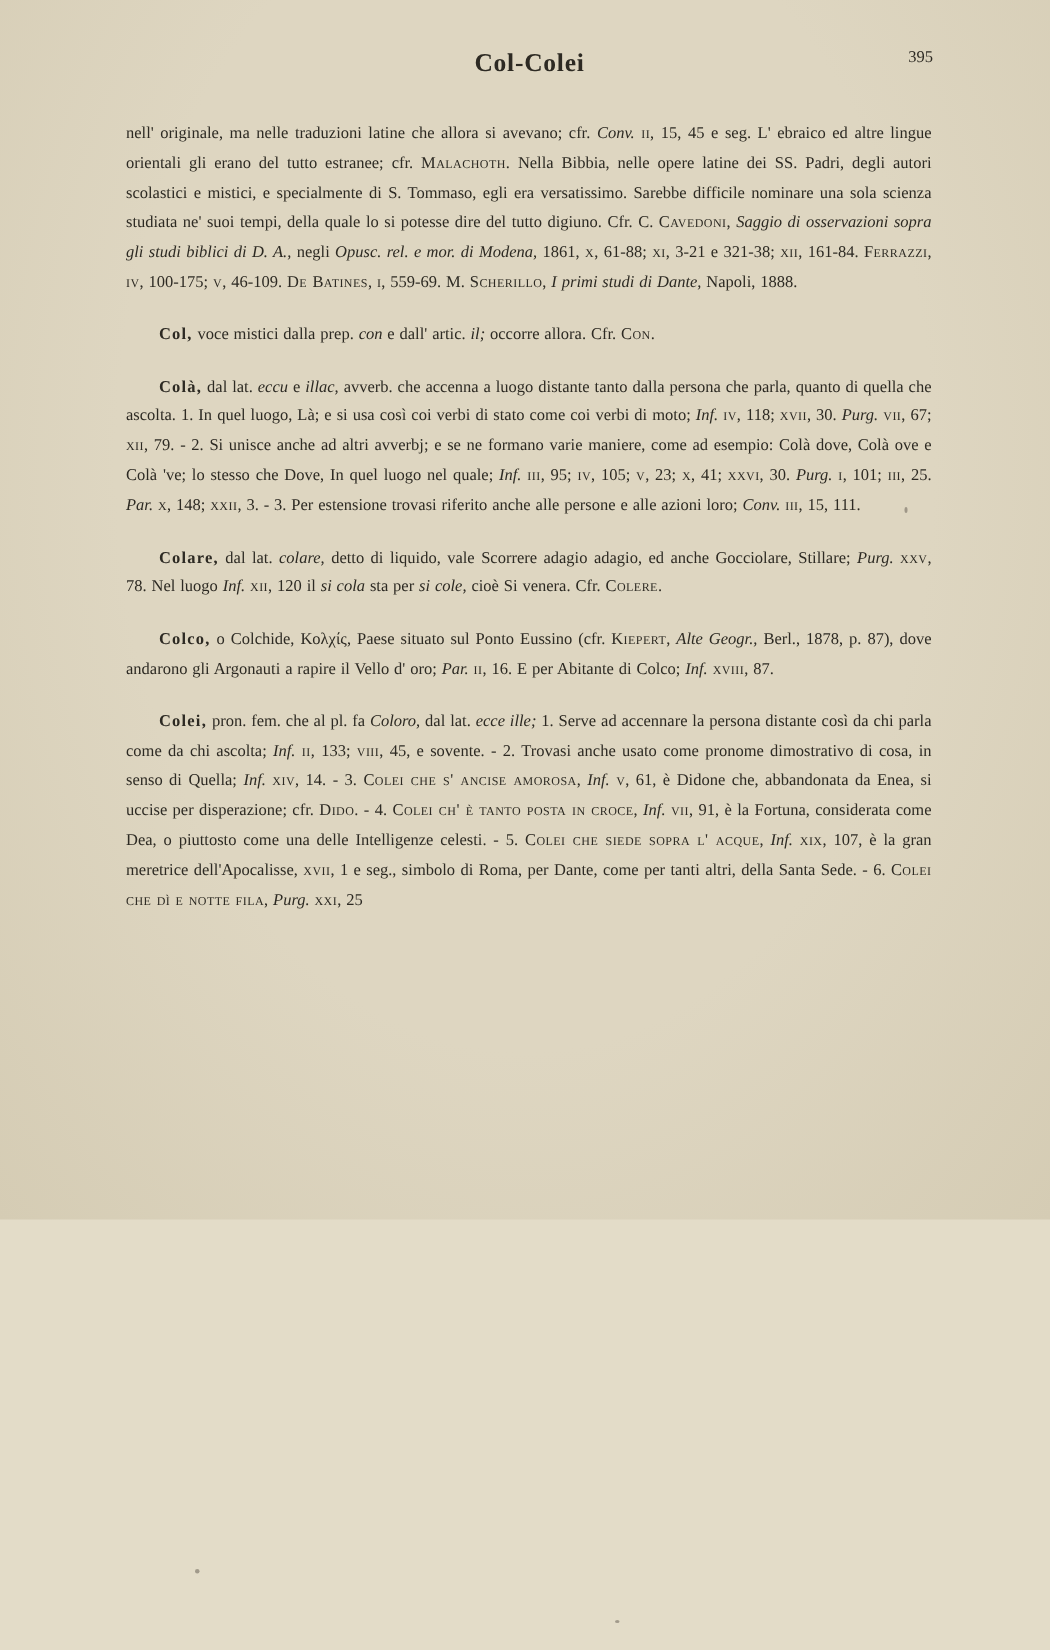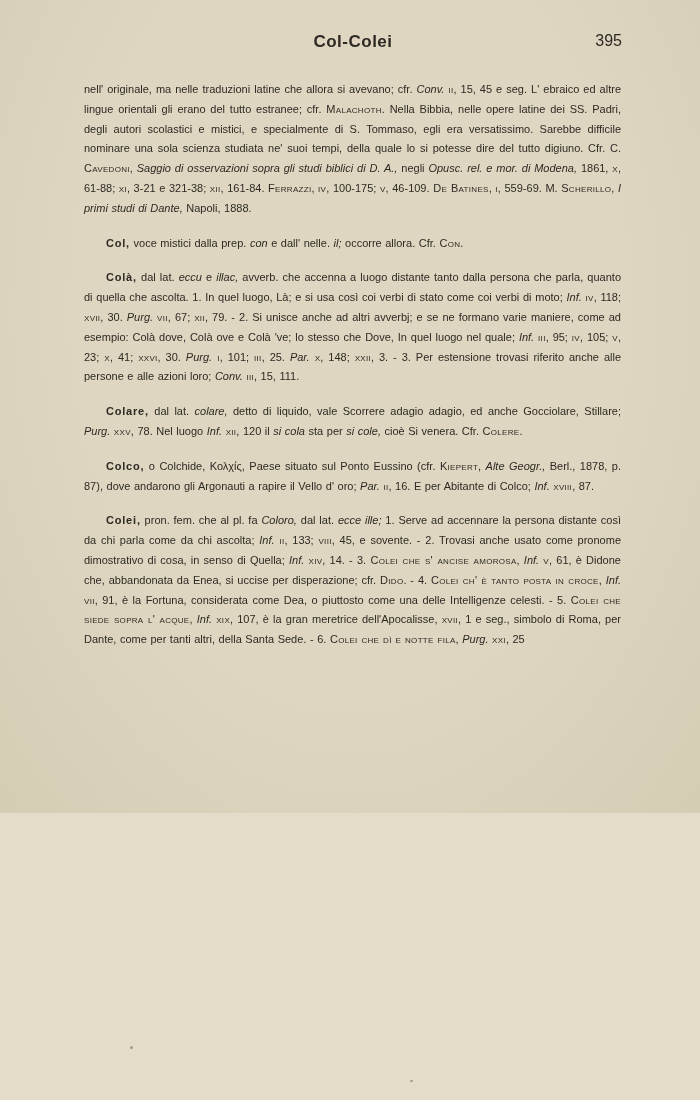--- a/index.html
+++ b/index.html
@@ -6,38 +6,38 @@
   body {
     width: 700px; height: 1100px;
     background: #e3dcc8;
     overflow: hidden;
   }
   .page {
     position: relative;
     width: 700px; height: 813px;
     background: radial-gradient(ellipse at 50% 38%, #ded6c1 55%, #d5ccb4 100%);
     color: #2d2a23;
-    font-family: Liberation Sans, sans-serif;
+    font-family: Liberation Serif, serif;
     box-sizing: border-box;
   }
   .header {
     position: absolute;
     top: 32px; left: 84px; right: 78px;
     height: 24px;
   }
   .running-title {
     position: absolute; left: 0; right: 0;
     text-align: center;
     font-weight: bold;
     font-size: 17px;
     letter-spacing: 0.5px;
   }
   .page-number {
     position: absolute; right: 0; top: 0;
-    font-size: 16px;
+    font-size: 11px;
   }
   .body {
     position: absolute;
     top: 80px; left: 84px;
     width: 537px;
   }
   .para {
     margin: 0 0 15px 0;
     font-size: 11px;
     line-height: 19.8px;
@@ -63,21 +63,21 @@
 
 <div class="page">
 
   <div class="header">
     <span class="running-title">Col-Colei</span>
     <span class="page-number">395</span>
   </div>
 
   <div class="body">
     <p class="para noindent"><span>nell' originale, ma nelle traduzioni latine che allora si avevano; cfr. </span><span class="i">Conv.</span><span> </span><span class="sc">ii</span><span>, 15, 45 e seg. L' ebraico ed altre lingue orientali gli erano del tutto estranee; cfr. </span><span class="sc">Malachoth</span><span>. Nella Bibbia, nelle opere latine dei SS. Padri, degli autori scolastici e mistici, e specialmente di S. Tommaso, egli era versatissimo. Sarebbe difficile nominare una sola scienza studiata ne' suoi tempi, della quale lo si potesse dire del tutto digiuno. Cfr. C. </span><span class="sc">Cavedoni</span><span>, </span><span class="i">Saggio di osservazioni sopra gli studi biblici di D. A.,</span><span> negli </span><span class="i">Opusc. rel. e mor. di Modena,</span><span> 1861, </span><span class="sc">x</span><span>, 61-88; </span><span class="sc">xi</span><span>, 3-21 e 321-38; </span><span class="sc">xii</span><span>, 161-84. </span><span class="sc">Ferrazzi</span><span>, </span><span class="sc">iv</span><span>, 100-175; </span><span class="sc">v</span><span>, 46-109. </span><span class="sc">De Batines</span><span>, </span><span class="sc">i</span><span>, 559-69. M. </span><span class="sc">Scherillo</span><span>, </span><span class="i">I primi studi di Dante,</span><span> Napoli, 1888.</span></p>
-    <p class="para entry"><span class="b">Col,</span><span> voce mistici dalla prep. </span><span class="i">con</span><span> e dall' nelle. </span><span class="i">il;</span><span> occorre allora. Cfr. </span><span class="sc">Con</span><span>.</span></p>
+    <p class="para entry"><span class="b">Col,</span><span> voce mistici dalla prep. </span><span class="i">con</span><span> e dall' artic. </span><span class="i">il;</span><span> occorre allora. Cfr. </span><span class="sc">Con</span><span>.</span></p>
     <p class="para entry"><span class="b">Colà,</span><span> dal lat. </span><span class="i">eccu</span><span> e </span><span class="i">illac,</span><span> avverb. che accenna a luogo distante tanto dalla persona che parla, quanto di quella che ascolta. 1. In quel luogo, Là; e si usa così coi verbi di stato come coi verbi di moto; </span><span class="i">Inf.</span><span> </span><span class="sc">iv</span><span>, 118; </span><span class="sc">xvii</span><span>, 30. </span><span class="i">Purg.</span><span> </span><span class="sc">vii</span><span>, 67; </span><span class="sc">xii</span><span>, 79. - 2. Si unisce anche ad altri avverbj; e se ne formano varie maniere, come ad esempio: Colà dove, Colà ove e Colà 've; lo stesso che Dove, In quel luogo nel quale; </span><span class="i">Inf.</span><span> </span><span class="sc">iii</span><span>, 95; </span><span class="sc">iv</span><span>, 105; </span><span class="sc">v</span><span>, 23; </span><span class="sc">x</span><span>, 41; </span><span class="sc">xxvi</span><span>, 30. </span><span class="i">Purg.</span><span> </span><span class="sc">i</span><span>, 101; </span><span class="sc">iii</span><span>, 25. </span><span class="i">Par.</span><span> </span><span class="sc">x</span><span>, 148; </span><span class="sc">xxii</span><span>, 3. - 3. Per estensione trovasi riferito anche alle persone e alle azioni loro; </span><span class="i">Conv.</span><span> </span><span class="sc">iii</span><span>, 15, 111.</span></p>
     <p class="para entry"><span class="b">Colare,</span><span> dal lat. </span><span class="i">colare,</span><span> detto di liquido, vale Scorrere adagio adagio, ed anche Gocciolare, Stillare; </span><span class="i">Purg.</span><span> </span><span class="sc">xxv</span><span>, 78. Nel luogo </span><span class="i">Inf.</span><span> </span><span class="sc">xii</span><span>, 120 il </span><span class="i">si cola</span><span> sta per </span><span class="i">si cole,</span><span> cioè Si venera. Cfr. </span><span class="sc">Colere</span><span>.</span></p>
     <p class="para entry"><span class="b">Colco,</span><span> o Colchide, Κολχίς, Paese situato sul Ponto Eussino (cfr. </span><span class="sc">Kiepert</span><span>, </span><span class="i">Alte Geogr.,</span><span> Berl., 1878, p. 87), dove andarono gli Argonauti a rapire il Vello d' oro; </span><span class="i">Par.</span><span> </span><span class="sc">ii</span><span>, 16. E per Abitante di Colco; </span><span class="i">Inf.</span><span> </span><span class="sc">xviii</span><span>, 87.</span></p>
     <p class="para entry"><span class="b">Colei,</span><span> pron. fem. che al pl. fa </span><span class="i">Coloro,</span><span> dal lat. </span><span class="i">ecce ille;</span><span> 1. Serve ad accennare la persona distante così da chi parla come da chi ascolta; </span><span class="i">Inf.</span><span> </span><span class="sc">ii</span><span>, 133; </span><span class="sc">viii</span><span>, 45, e sovente. - 2. Trovasi anche usato come pronome dimostrativo di cosa, in senso di Quella; </span><span class="i">Inf.</span><span> </span><span class="sc">xiv</span><span>, 14. - 3. </span><span class="sc">Colei che s' ancise amorosa</span><span>, </span><span class="i">Inf.</span><span> </span><span class="sc">v</span><span>, 61, è Didone che, abbandonata da Enea, si uccise per disperazione; cfr. </span><span class="sc">Dido</span><span>. - 4. </span><span class="sc">Colei ch' è tanto posta in croce</span><span>, </span><span class="i">Inf.</span><span> </span><span class="sc">vii</span><span>, 91, è la Fortuna, considerata come Dea, o piuttosto come una delle Intelligenze celesti. - 5. </span><span class="sc">Colei che siede sopra l' acque</span><span>, </span><span class="i">Inf.</span><span> </span><span class="sc">xix</span><span>, 107, è la gran meretrice dell'Apocalisse, </span><span class="sc">xvii</span><span>, 1 e seg., simbolo di Roma, per Dante, come per tanti altri, della Santa Sede. - 6. </span><span class="sc">Colei che dì e notte fila</span><span>, </span><span class="i">Purg.</span><span> </span><span class="sc">xxi</span><span>, 25</span></p>
   </div>
 
   <div class="speck speck1"></div>
   <div class="speck speck2"></div>
   <div class="speck speck3"></div>
 

